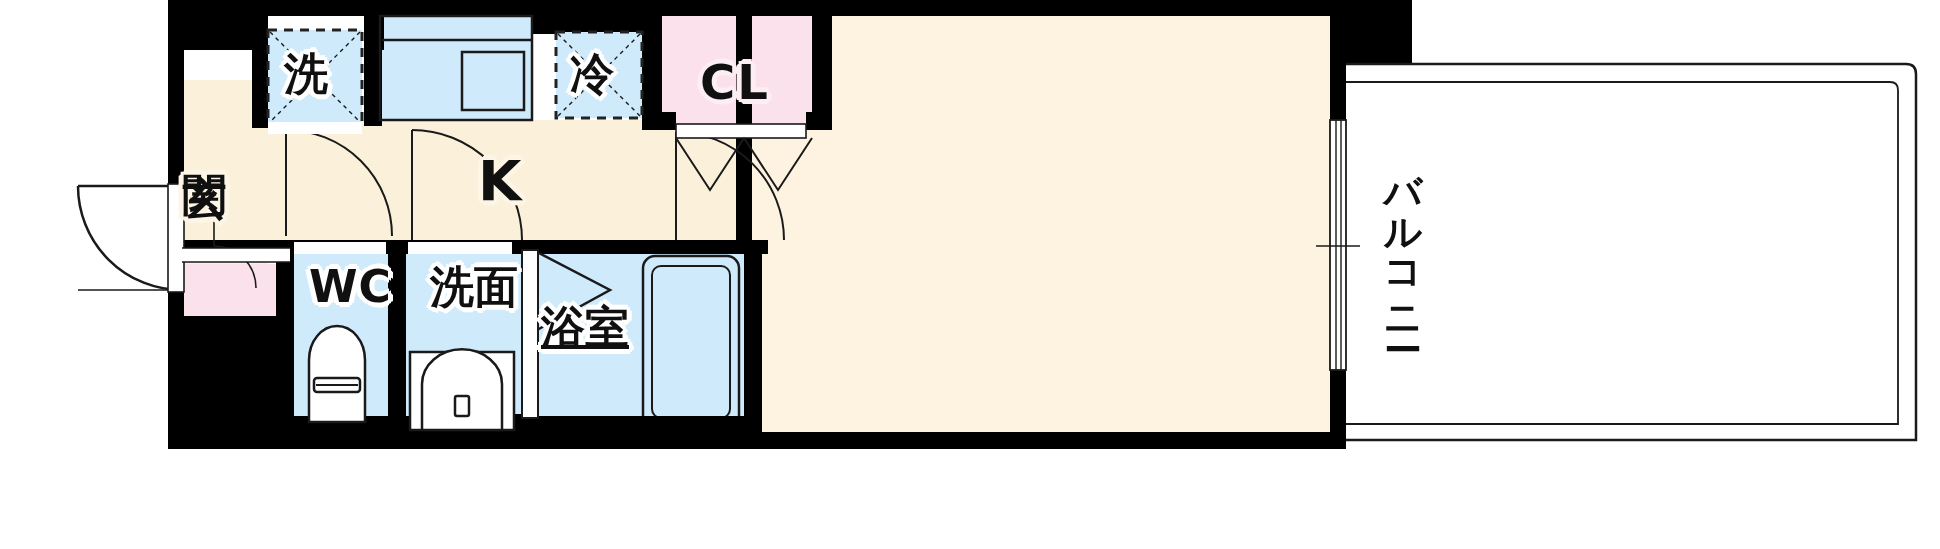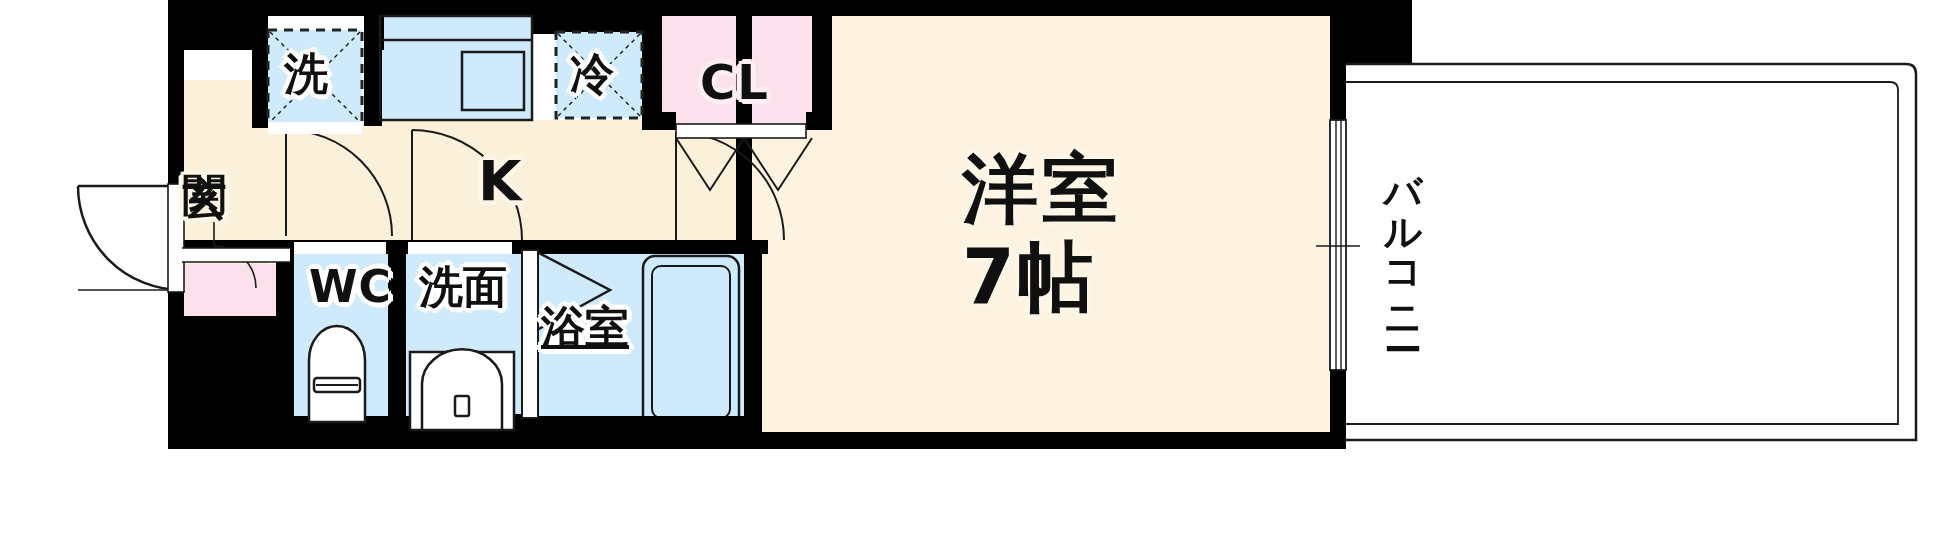--- a/index.html
+++ b/index.html
@@ -59,21 +59,21 @@
     text-orientation: upright;
     line-height: 1.0;
     letter-spacing: 2px;
   }
   #lbl-genkan { left: 183px; top: 138px; font-size: 44px; letter-spacing: 1px; }
   #lbl-sen    { left: 284px; top: 52px;  font-size: 44px; }
   #lbl-rei    { left: 570px; top: 52px;  font-size: 44px; }
   #lbl-cl     { left: 700px; top: 58px;  font-size: 48px; letter-spacing: 2px; }
   #lbl-k      { left: 478px; top: 152px; font-size: 56px; }
   #lbl-wc     { left: 309px; top: 265px; font-size: 44px; letter-spacing: 1px; }
-  #lbl-senmen { left: 419px; top: 265px; font-size: 44px; }
+  #lbl-senmen { left: 430px; top: 265px; font-size: 44px; }
   #lbl-yokushitsu { left: 541px; top: 305px; font-size: 44px; text-decoration: underline; }
   #lbl-washitsu { left: 962px; top: 150px; font-size: 76px; letter-spacing: 4px; }
   #lbl-tatami  { left: 962px; top: 238px; font-size: 76px; letter-spacing: 2px; }
   #lbl-balcony { left: 1384px; top: 148px; font-size: 38px; }
 </style>
 </head>
 <body>
 
 <div id="floorplan">
 
@@ -234,19 +234,17 @@
   <div class="label on-pink" id="lbl-cl">CL</div>
 
   <div class="label" id="lbl-k">K</div>
 
   <div class="label on-blue" id="lbl-wc">WC</div>
 
   <div class="label on-blue" id="lbl-senmen">洗面</div>
 
   <div class="label on-blue" id="lbl-yokushitsu">浴室</div>
 
-  <div class="label" id="lbl-washitsu">洋室</div>
-
-  <div class="label" id="lbl-tatami">7帖</div>
+
 
   <div class="label vertical plain" id="lbl-balcony">バルコニー</div>
 
 </div>
 
 </body></html>

